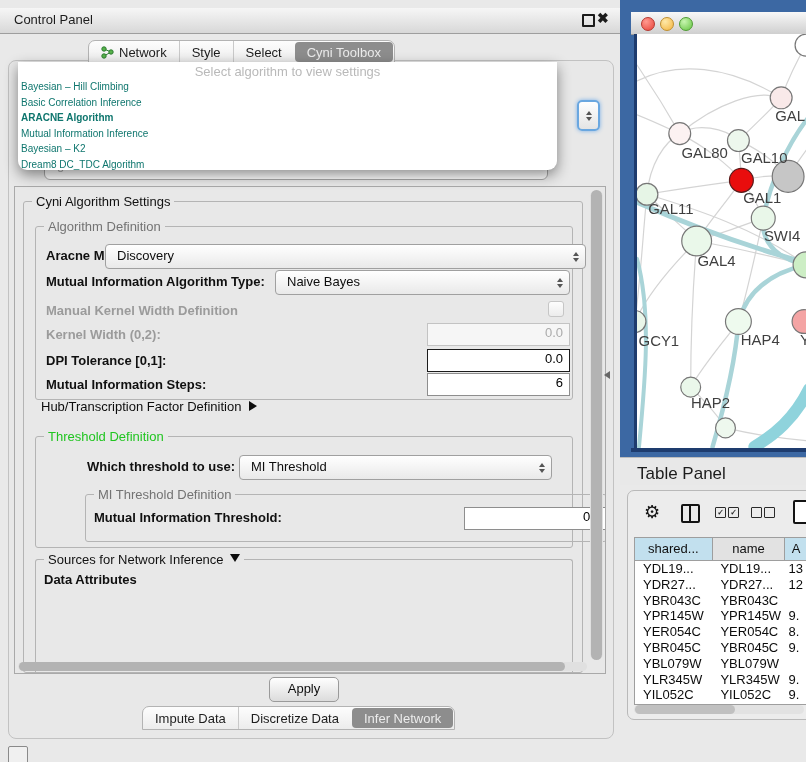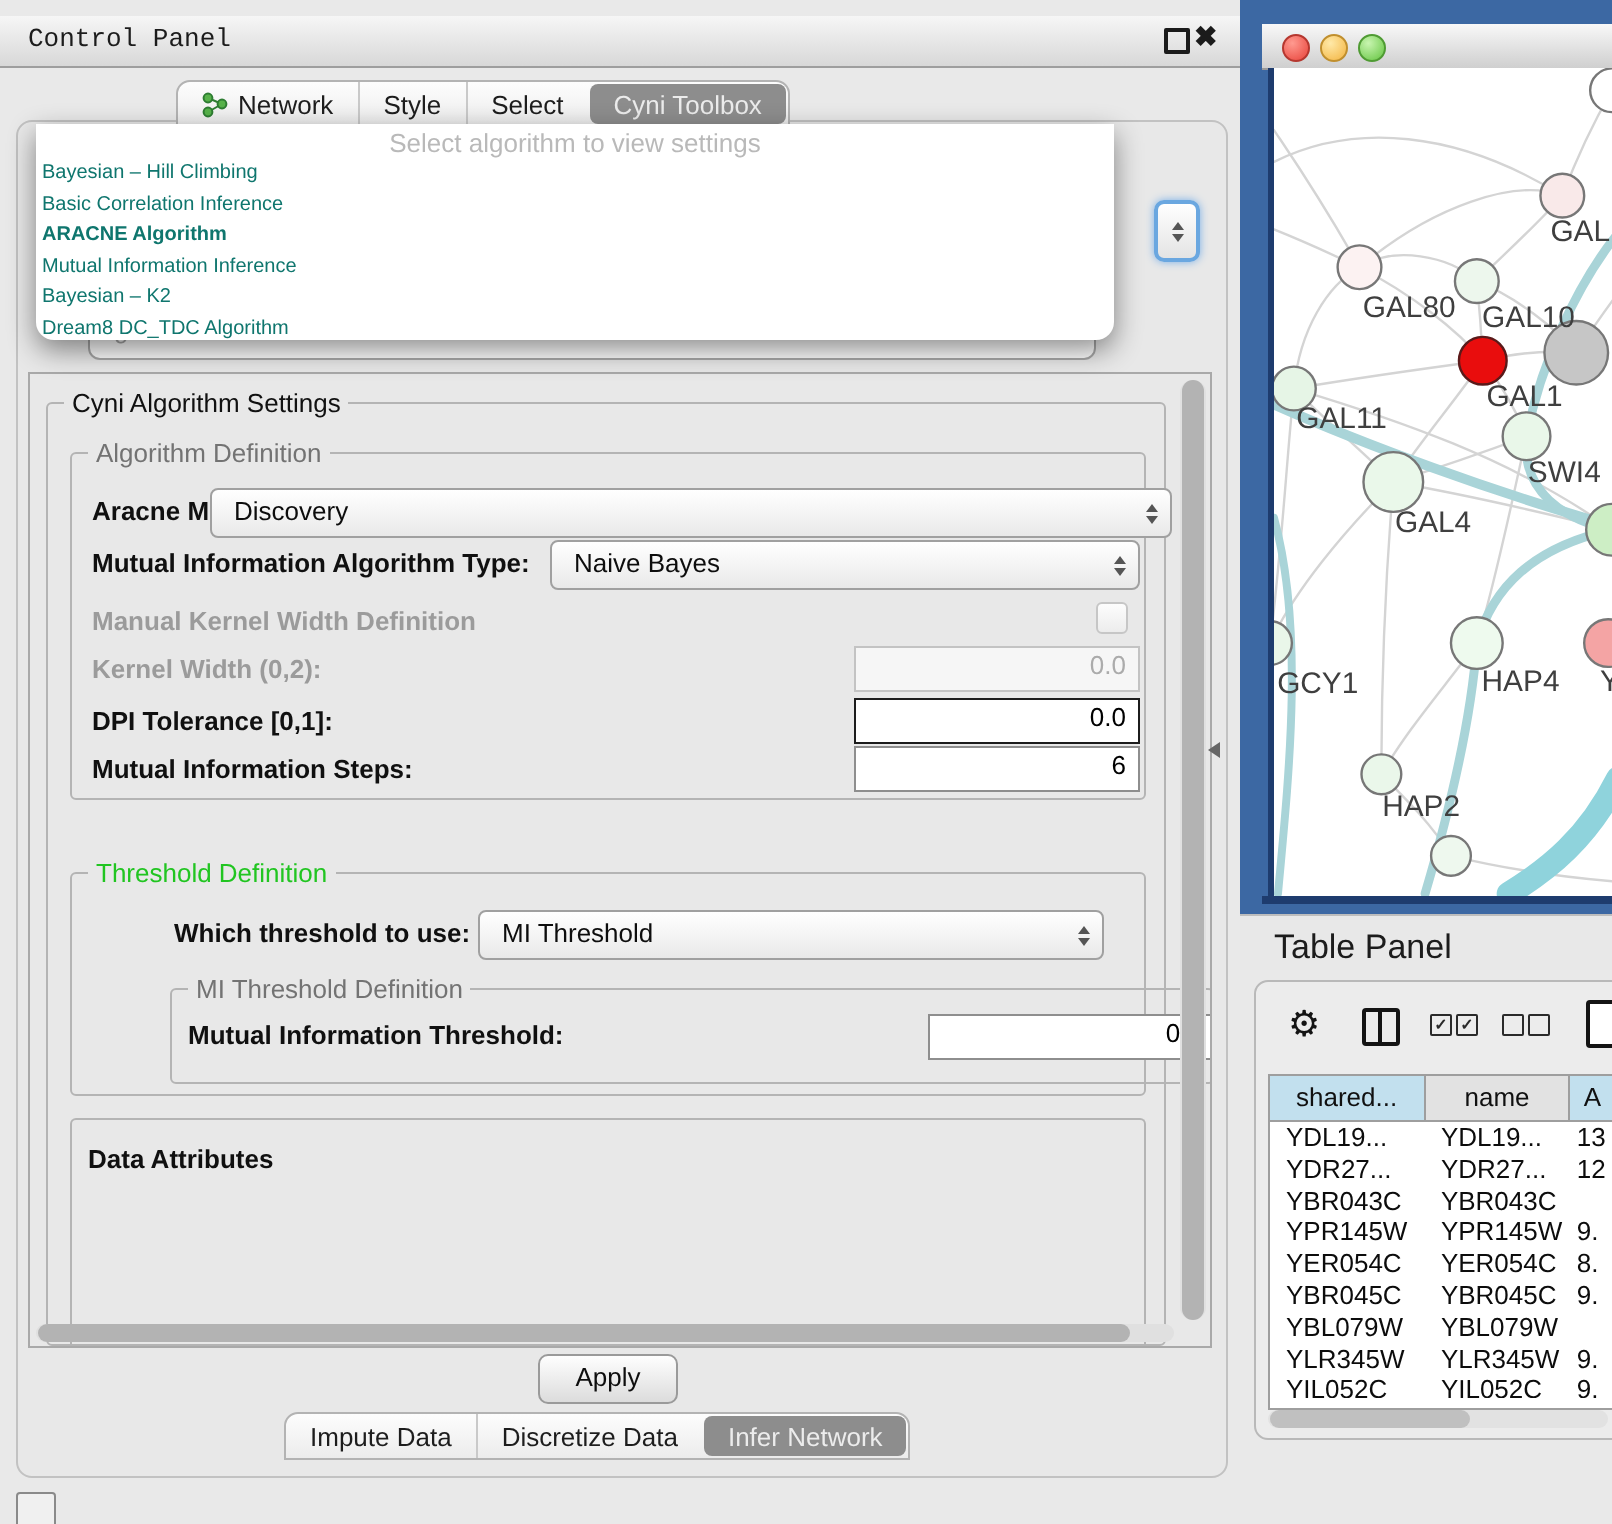--- a/index.html
+++ b/index.html
@@ -1,21 +1,21 @@
 <!DOCTYPE html>
 <html><head>
 <meta charset="utf-8">
 <style>
   html,body{margin:0;padding:0;background:#e9e9e9;}
   body{font-family:"Liberation Sans",sans-serif;-webkit-font-smoothing:antialiased;}
   #root{position:relative;width:806px;height:762px;overflow:hidden;background:#e9e9e9;font-size:13px;color:#111;}
   .abs{position:absolute;}
   
   .titlebar{left:0;top:8px;width:620px;height:25px;background:linear-gradient(#f6f6f6,#d8d8d8);border-bottom:1px solid #9e9e9e;}
-  .titlebar .t{position:absolute;left:14px;top:4px;font-size:13px;color:#1c1c1c;font-family:Liberation Mono, monospace;}
+  .titlebar .t{position:absolute;left:14px;top:4px;font-size:13px;color:#1c1c1c;}
   .win-float{position:absolute;left:582px;top:6px;width:9px;height:9px;border:2px solid #1b1b1b;border-radius:1px;}
   .win-close{position:absolute;left:597px;top:2px;font-size:14px;font-weight:bold;color:#1b1b1b;}
   .outer-panel{left:8px;top:60px;width:604px;height:677px;background:#e8e8e8;border:1px solid #c2c2c2;border-radius:8px;}
   .tabbar{display:flex;align-items:stretch;background:linear-gradient(#fdfdfd,#ececec);border:1px solid #b3b3b3;border-radius:7px 7px 0 0;height:22px;}
   .tab{display:flex;align-items:center;padding:0 12px;font-size:13px;color:#1d1d1d;cursor:default;}
   .tab + .tab{border-left:1px solid #c9c9c9;}
   .tab.selected{background:#8d8d8d;color:#ececec;border-radius:4px;border-left:none;margin:1px;}
   .tab.selected + .tab{border-left:none;}
   .tab .ticon{margin-right:5px;display:inline-flex;}
   
@@ -176,20 +176,23 @@
       <span class="lbl dis" style="left:10px;top:100px;">Kernel Width (0,2):</span>
       <div class="field dis" style="left:391px;top:96px;width:135px;">0.0</div>
 
       <span class="lbl" style="left:10px;top:126px;">DPI Tolerance [0,1]:</span>
       <div class="field strong" style="left:391px;top:122px;width:135px;">0.0</div>
 
       <span class="lbl" style="left:10px;top:150px;">Mutual Information Steps:</span>
       <div class="field" style="left:391px;top:146px;width:135px;">6</div>
     </div>
 
+    <div class="abs" style="left:26px;top:212px;height:20px;">
+      <span style="font-size:13px;color:#0d0d0d;">Hub/Transcription Factor Definition</span><span class="tri-right"></span>
+    </div>
 
     <div class="group" style="left:20px;top:249px;width:536px;height:110px;">
       <span class="legend green">Threshold Definition</span>
 
       <span class="lbl" style="left:51px;top:22px;">Which threshold to use:</span>
       <div class="combo" style="left:203px;top:18px;width:311px;">
         <span class="ct">MI Threshold</span>
         <span class="arrows">
             <i class="up"></i>
             <i class="down"></i>
@@ -197,20 +200,21 @@
       </div>
 
       <div class="group" style="left:8px;top:57px;width:520px;height:46px;margin-left:41px;">
         <span class="legend blue">MI Threshold Definition</span>
         <span class="lbl" style="left:8px;top:15px;">Mutual Information Threshold:</span>
         <div class="field" style="left:378px;top:12px;width:136px;">0.5</div>
       </div>
     </div>
 
     <div class="group" style="left:20px;top:372px;width:536px;height:120px;border-bottom:none;">
+      <span class="legend"><span>Sources for Network Inference</span><span class="tri-down"></span></span>
       <span class="lbl" style="left:8px;top:12px;">Data Attributes</span>
     </div>
 
     <div class="vscroll">
         <div class="thumb"></div>
       </div>
     <div class="hscroll">
         <div class="thumb"></div>
       </div>
   </div>

